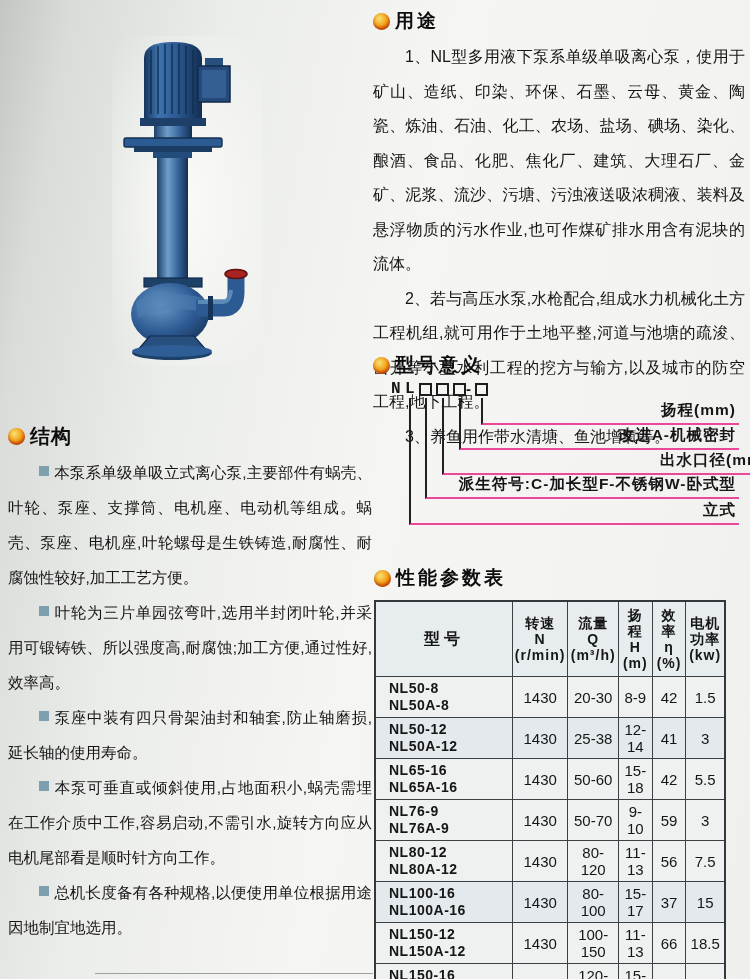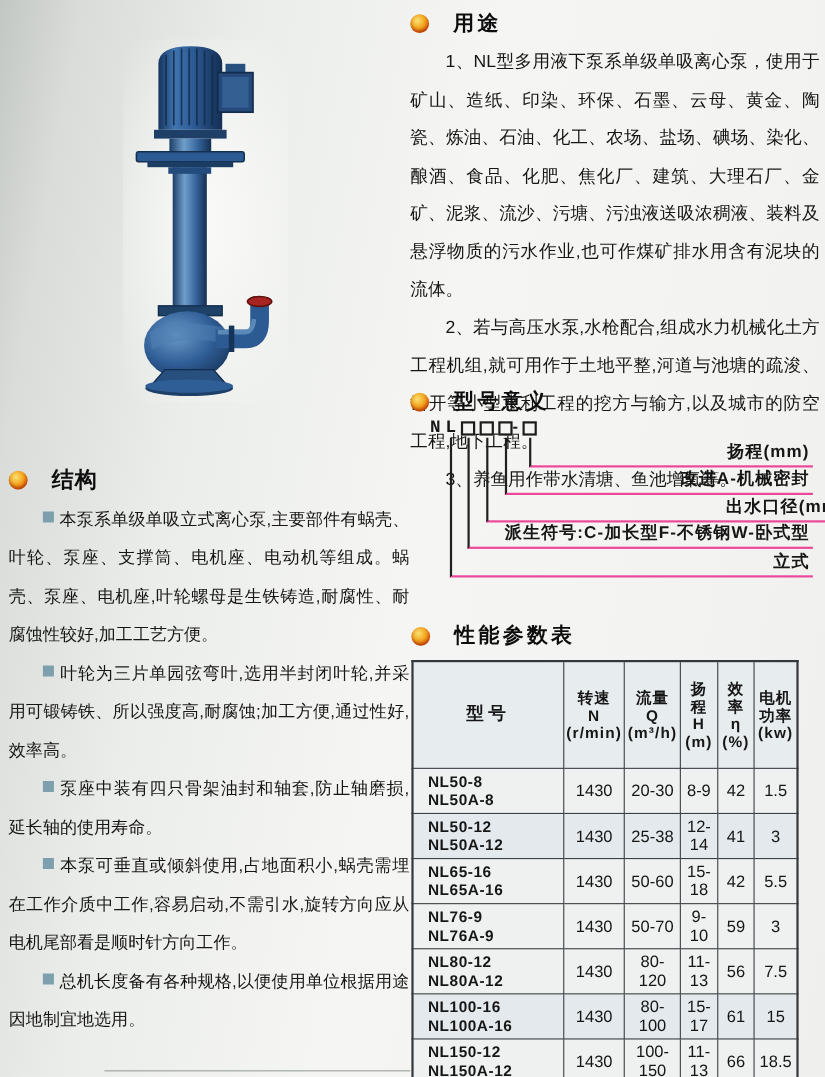--- a/index.html
+++ b/index.html
@@ -4,21 +4,21 @@
 <style>
   html,body{margin:0;padding:0;}
   body{
     width:750px;height:979px;
     position:relative;overflow:hidden;
     background:linear-gradient(100deg,#c3c7c4 0%,#d9dcd9 8%,#ebedea 25%,#f5f6f3 50%,#f3f4f1 78%,#eff0ed 100%);
     font-family:"Liberation Sans","DejaVu Sans",sans-serif;
     color:#161616;
   }
   .section{position:absolute;}
-  .sec-head{display:flex;align-items:center;gap:22px;}
+  .sec-head{display:flex;align-items:center;gap:5px;}
   .orb{
     width:17px;height:17px;border-radius:50%;flex:0 0 auto;
     background:radial-gradient(circle at 38% 34%,#fbe173 0%,#f2a41d 45%,#df5f0c 72%,#c03a08 100%);
     box-shadow:inset 0 -2px 3px rgba(150,40,0,.55);
   }
   .sec-title{font-size:19px;font-weight:bold;letter-spacing:3px;color:#0d0d0d;}
   
   .usage{left:373px;top:8px;width:372px;}
   .usage p{margin:0;font-size:16px;line-height:34.5px;text-indent:2em;text-align:justify;font-weight:500;}
   .usage .p1{margin-top:6px;}
@@ -53,21 +53,21 @@
   
   .perf{left:374px;top:565px;width:366px;}
   .perf table{
     border-collapse:collapse;margin-top:9px;width:352px;
     background:#eef1f0;
   }
   .perf th,.perf td{border:1px solid #3b4045;}
   .perf table{border:2px solid #34383c;}
   .perf th{
     font-size:14px;font-weight:bold;white-space:pre-line;line-height:16px;
-    padding:16px 2px;background:#e7ecee;letter-spacing:1px;
+    padding:5px 2px;background:#e7ecee;letter-spacing:1px;
   }
   .perf th.col-model{font-size:16px;letter-spacing:4px;}
   .perf td{text-align:center;font-size:15px;padding:3px 2px;height:32px;}
   .perf td.model{
     text-align:left;padding-left:13px;font-size:14px;line-height:17px;
     white-space:pre-line;font-weight:700;letter-spacing:.5px;
   }
   .perf tr:nth-child(2),.perf tr:nth-child(6){background:#e3e9ec;}
   
   .figure{left:112px;top:36px;width:150px;height:330px;}
@@ -274,21 +274,21 @@
         <td>11-13</td>
         <td>56</td>
         <td>7.5</td>
       </tr>
       <tr>
         <td class="model">NL100-16
 NL100A-16</td>
         <td>1430</td>
         <td>80-100</td>
         <td>15-17</td>
-        <td>61</td>
+        <td>37</td>
         <td>15</td>
       </tr>
       <tr>
         <td class="model">NL150-12
 NL150A-12</td>
         <td>1430</td>
         <td>100-150</td>
         <td>11-13</td>
         <td>66</td>
         <td>18.5</td>

